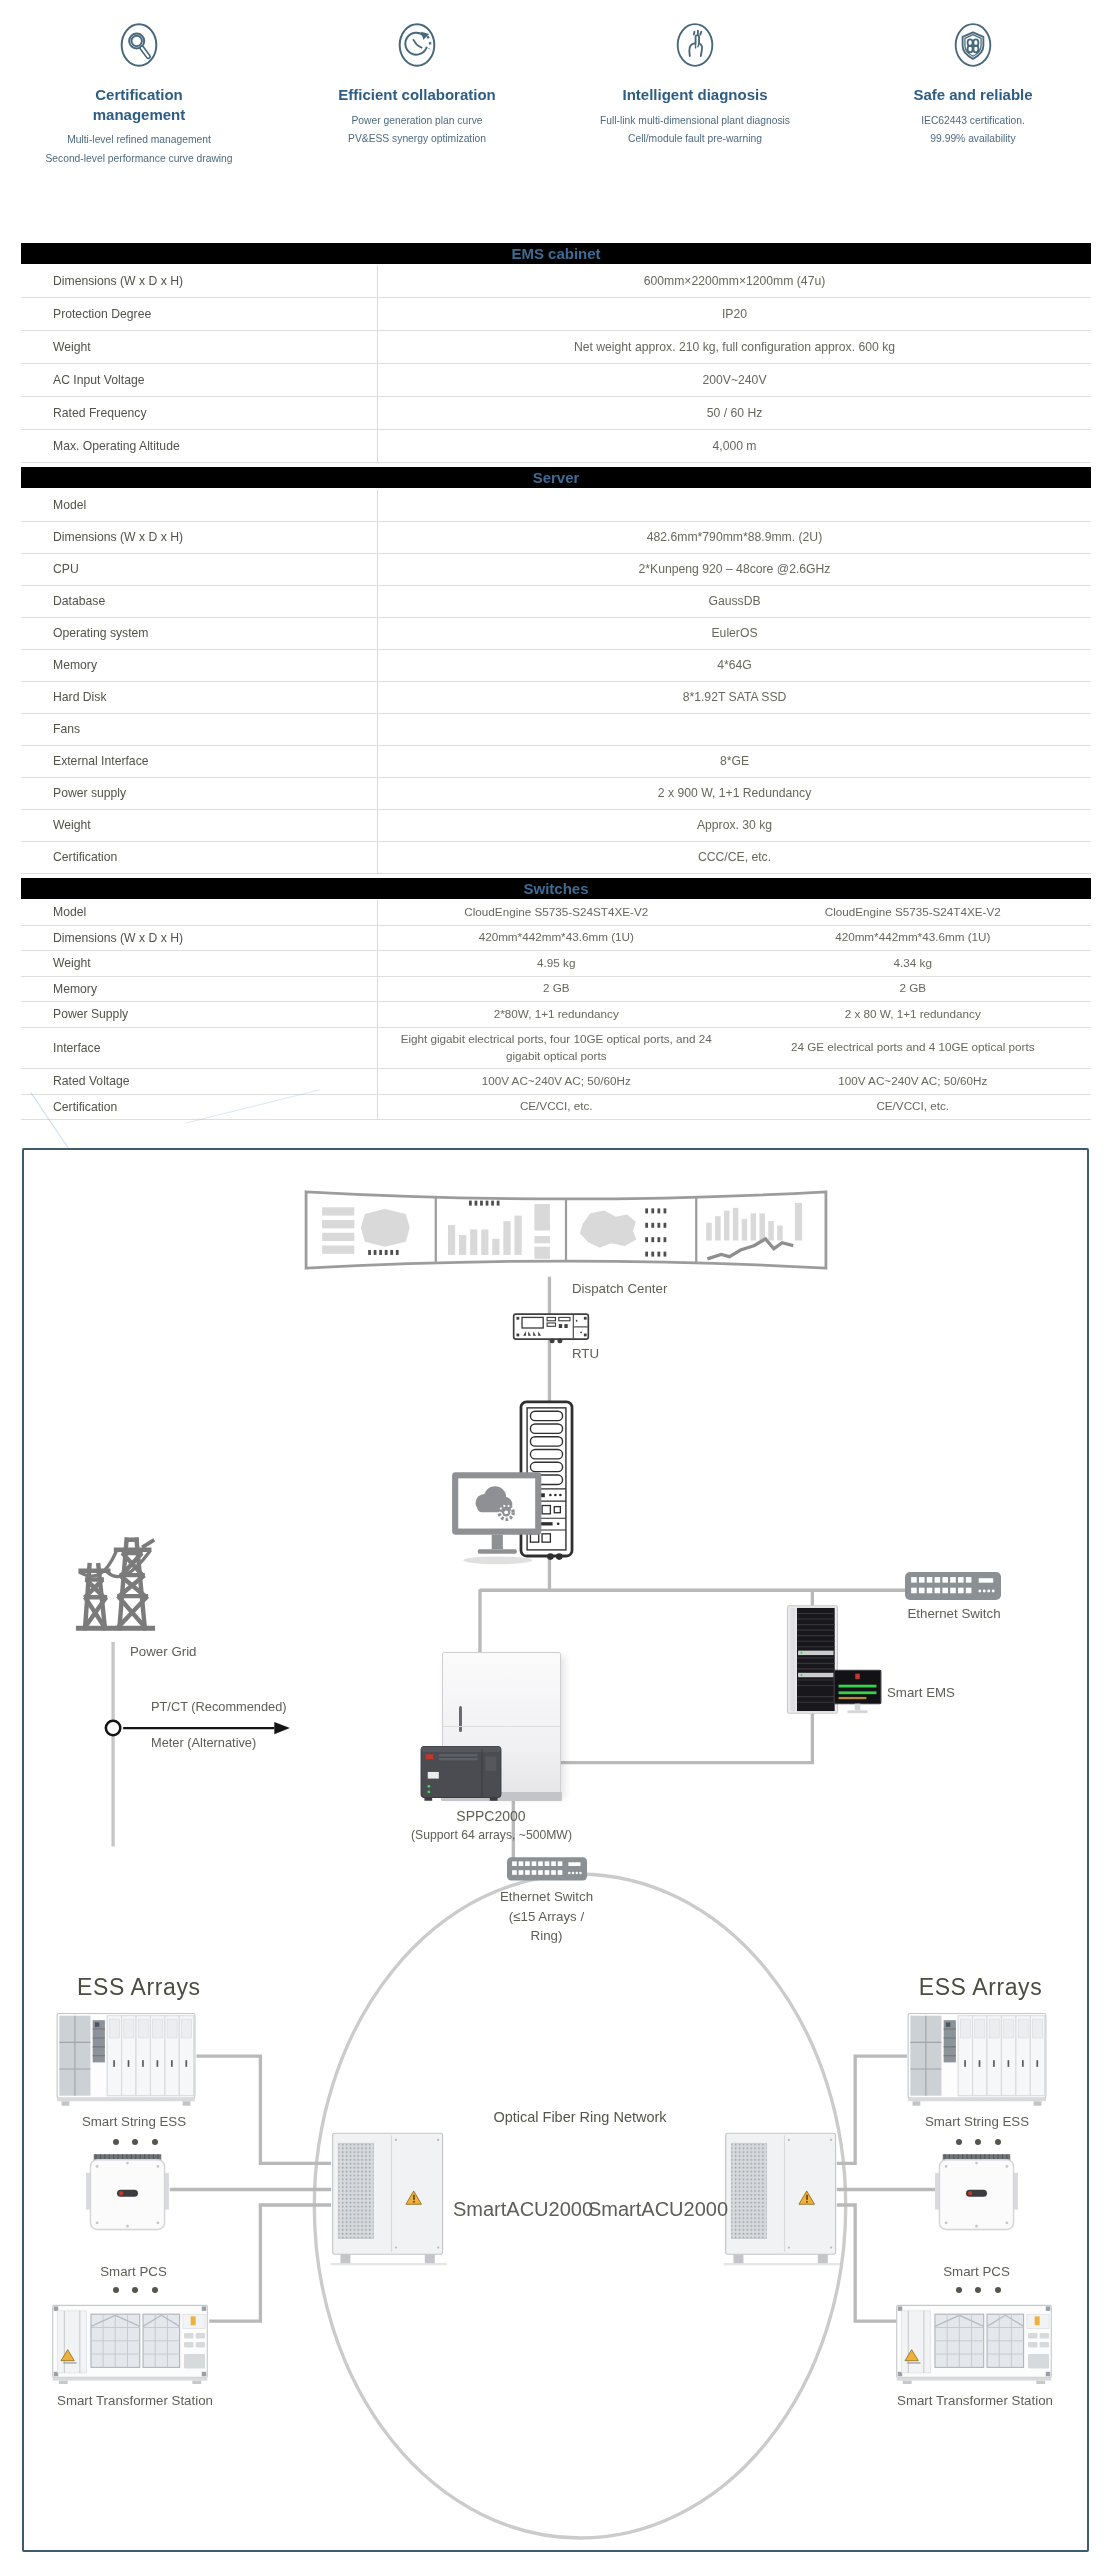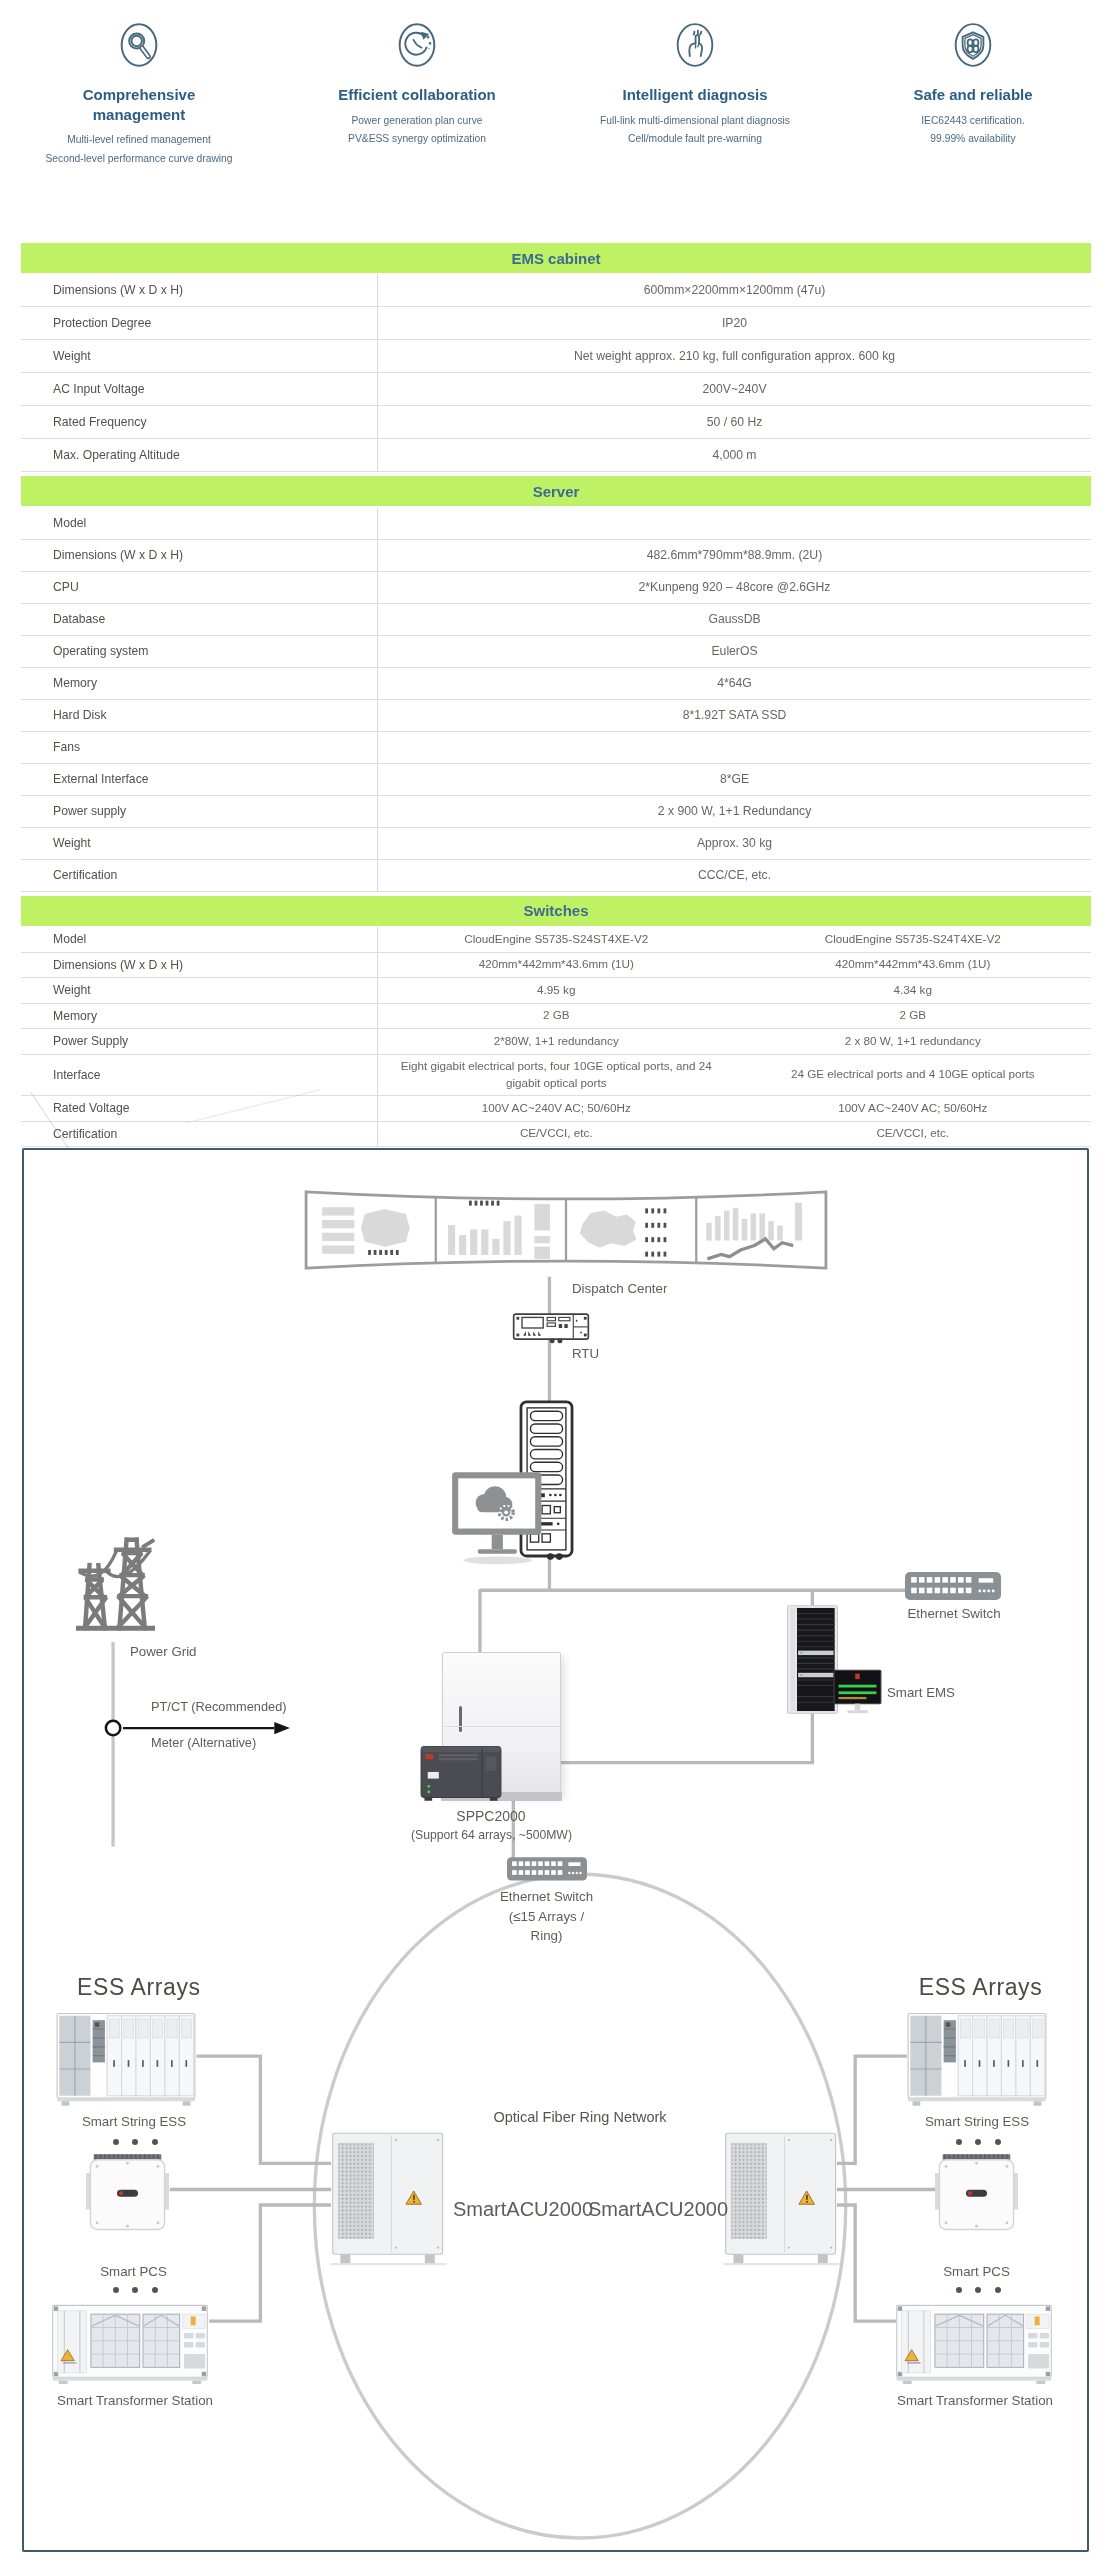--- a/index.html
+++ b/index.html
@@ -8,21 +8,21 @@
   
   #features{position:absolute;left:0;top:4.4px;width:1112px;display:grid;grid-template-columns:repeat(4,1fr);}
   .feature{display:flex;flex-direction:column;align-items:center;text-align:center;}
   .feature svg{margin-top:14.5px;}
   .ftitle{margin-top:14.5px;font-size:15px;font-weight:bold;color:#2d5d84;line-height:1.3;max-width:183px;}
   .flines{margin-top:6.7px;}
   .fline{font-size:10.3px;color:#4e6a80;line-height:1.8;white-space:nowrap;}
 
   
   #tables{position:absolute;left:21px;top:243px;width:1070px;}
-  .thead{height:30px;background:#bef264;color:#3d6b93;font-size:15px;font-weight:bold;display:flex;align-items:center;justify-content:center;margin-bottom:1.1px;}
+  .thead{height:21px;background:#000000;color:#3d6b93;font-size:15px;font-weight:bold;display:flex;align-items:center;justify-content:center;margin-bottom:1.1px;}
   .thead.gap{margin-top:4.4px;}
   .row{display:flex;border-bottom:1.1px solid #dedede;align-items:stretch;}
   .cell{display:flex;align-items:center;}
   .cell.label{width:357px;box-sizing:border-box;padding-left:32px;border-right:0.6px solid #d9d9d9;color:#52524a;font-size:12.2px;}
   .cell.value{flex:1;justify-content:center;text-align:center;color:#67675e;font-size:12.2px;}
   .ems .row{min-height:32px;}
   .server .row{min-height:31px;}
   .switches .row{min-height:24.5px;}
   .switches .cell.value{font-size:11.7px;line-height:1.45;padding:3.3px 7.8px;}
 
@@ -53,21 +53,21 @@
   <div class="feature">
     <svg width="52" height="52" viewBox="0 0 90 90">
       <g fill="none" stroke="#47677c" stroke-width="3.4">
         <ellipse cx="45" cy="45" rx="30" ry="36"></ellipse>
         <circle cx="41" cy="38" r="13"></circle>
         <circle cx="41" cy="38" r="9"></circle>
       </g>
       <path d="M50,50 L61,65" stroke="#47677c" stroke-width="9" stroke-linecap="round"></path>
       <path d="M50,50 L61,65" stroke="#fff" stroke-width="3.5" stroke-linecap="round"></path>
     </svg>
-    <div class="ftitle">Comprehensive management</div>
+    <div class="ftitle">Certification management</div>
     <div class="flines">
 
     <div class="fline">Multi-level refined management</div>
         <div class="fline">Second-level performance curve drawing</div>
       </div>
   </div>
 
   <div class="feature">
     <svg width="52" height="52" viewBox="0 0 90 90">
       <g fill="none" stroke="#47677c" stroke-width="3.4">

